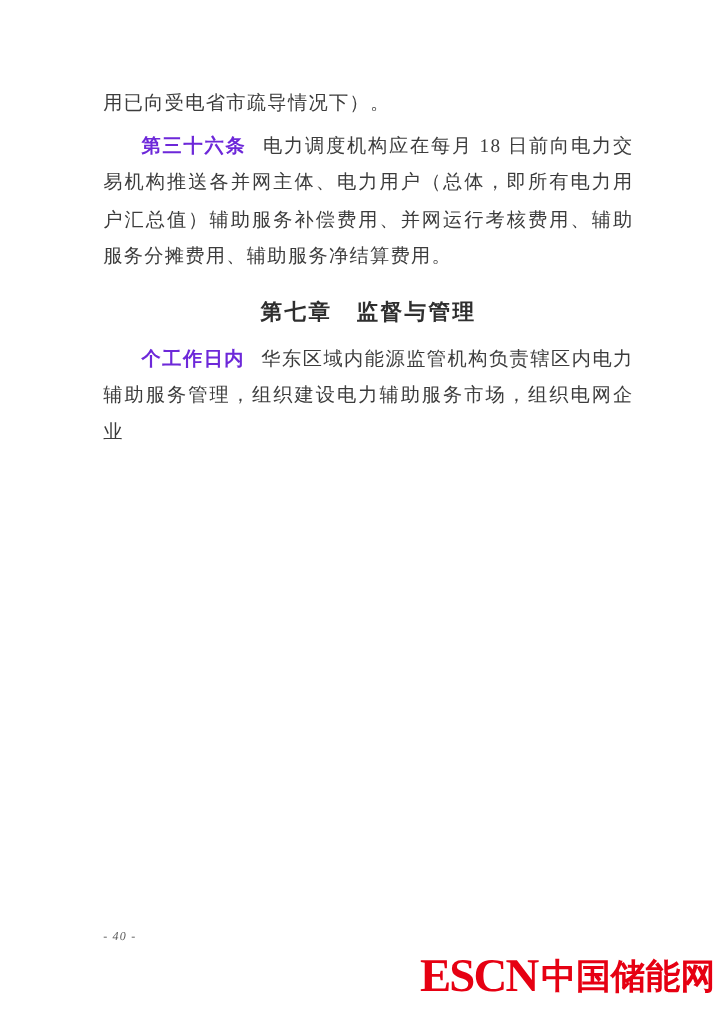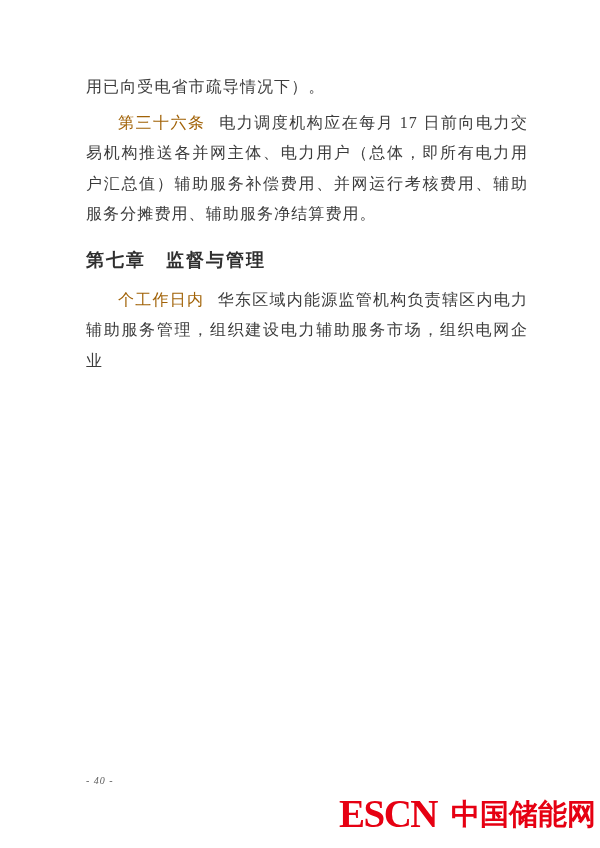--- a/index.html
+++ b/index.html
@@ -29,29 +29,30 @@
     line-height: 30.5px;
     letter-spacing: 1.1px;
     color: #3c3c3c;
     text-align: justify;
     text-indent: 32px;
   }
   .para.no-indent {
     text-indent: 0;
   }
   .lead {
-    font-weight: normal;
-    color: #a16207;
+    font-weight: bold;
+    color: #6d28d9;
     margin-right: 0.85em;
   }
   .chapter {
     margin: 14px 0 9px 0;
     font-size: 18px;
     line-height: 32px;
     font-weight: bold;
+    text-align: center;
     letter-spacing: 2px;
     color: #2f2f2f;
   }
   .page-number {
     position: absolute;
     left: 86px;
     top: 774px;
     font-size: 10px;
     line-height: 14px;
     letter-spacing: 1px;
@@ -74,33 +75,33 @@
     letter-spacing: -1.5px;
     color: #e60012;
   }
   .logo-cn {
     font-family: "Liberation Sans", "DejaVu Sans", sans-serif;
     font-weight: 800;
     font-size: 29px;
     line-height: 38px;
     letter-spacing: 0px;
     color: #e60012;
-    margin-left: 14px;
+    margin-left: 3px;
   }
 </style>
 </head>
 <body>
 
 <div class="page">
 
   <div class="content">
 
     <p class="para no-indent">用已向受电省市疏导情况下）。</p>
 
-    <p class="para"><span class="lead">第三十六条</span><span>电力调度机构应在每月 17 日前向电力交易机构推送各并网主体、电力用户（总体，即所有电力用户汇总值）辅助服务补偿费用、并网运行考核费用、辅助服务分摊费用、辅助服务净结算费用。</span></p>
+    <p class="para"><span class="lead">第三十六条</span><span>电力调度机构应在每月 18 日前向电力交易机构推送各并网主体、电力用户（总体，即所有电力用户汇总值）辅助服务补偿费用、并网运行考核费用、辅助服务分摊费用、辅助服务净结算费用。</span></p>
 
 
 
     <h2 class="chapter">第七章　监督与管理</h2>
 
     <p class="para"><span class="lead">个工作日内</span><span>华东区域内能源监管机构负责辖区内电力辅助服务管理，组织建设电力辅助服务市场，组织电网企业</span></p>
 
   </div>
 
   <div class="page-number">- 40 -</div>

